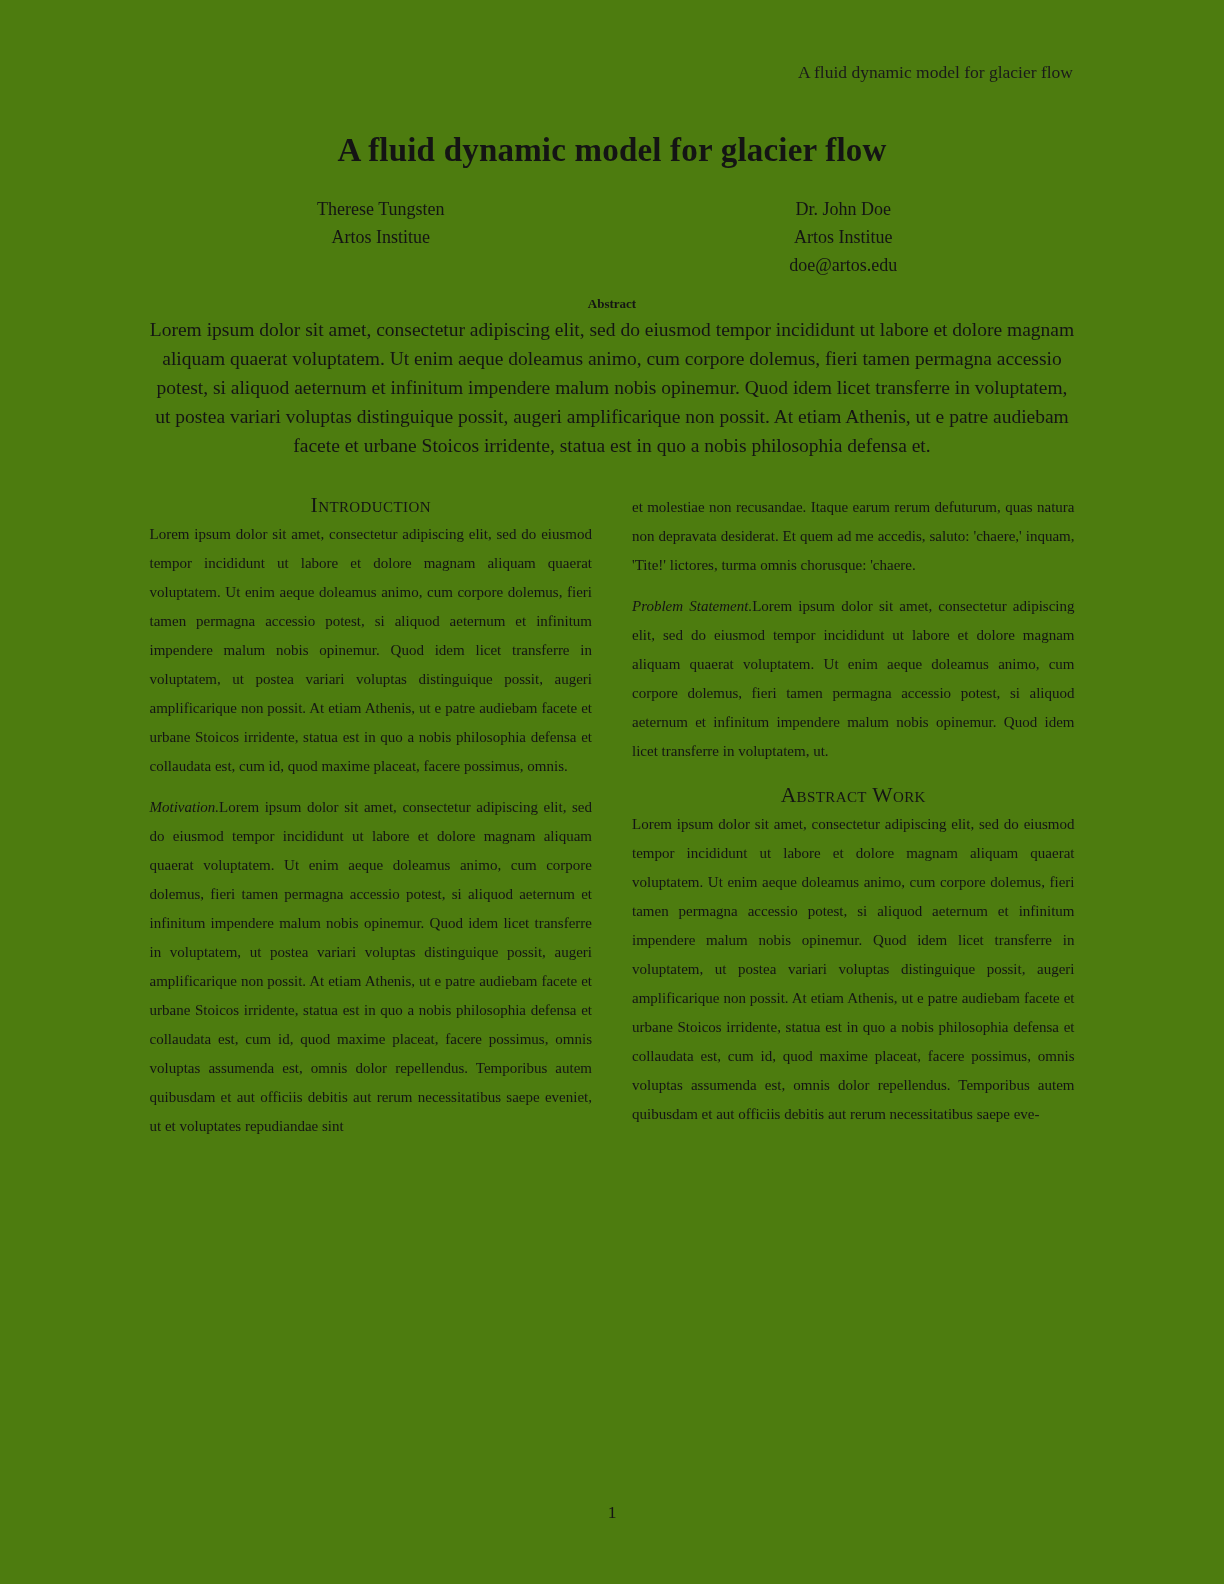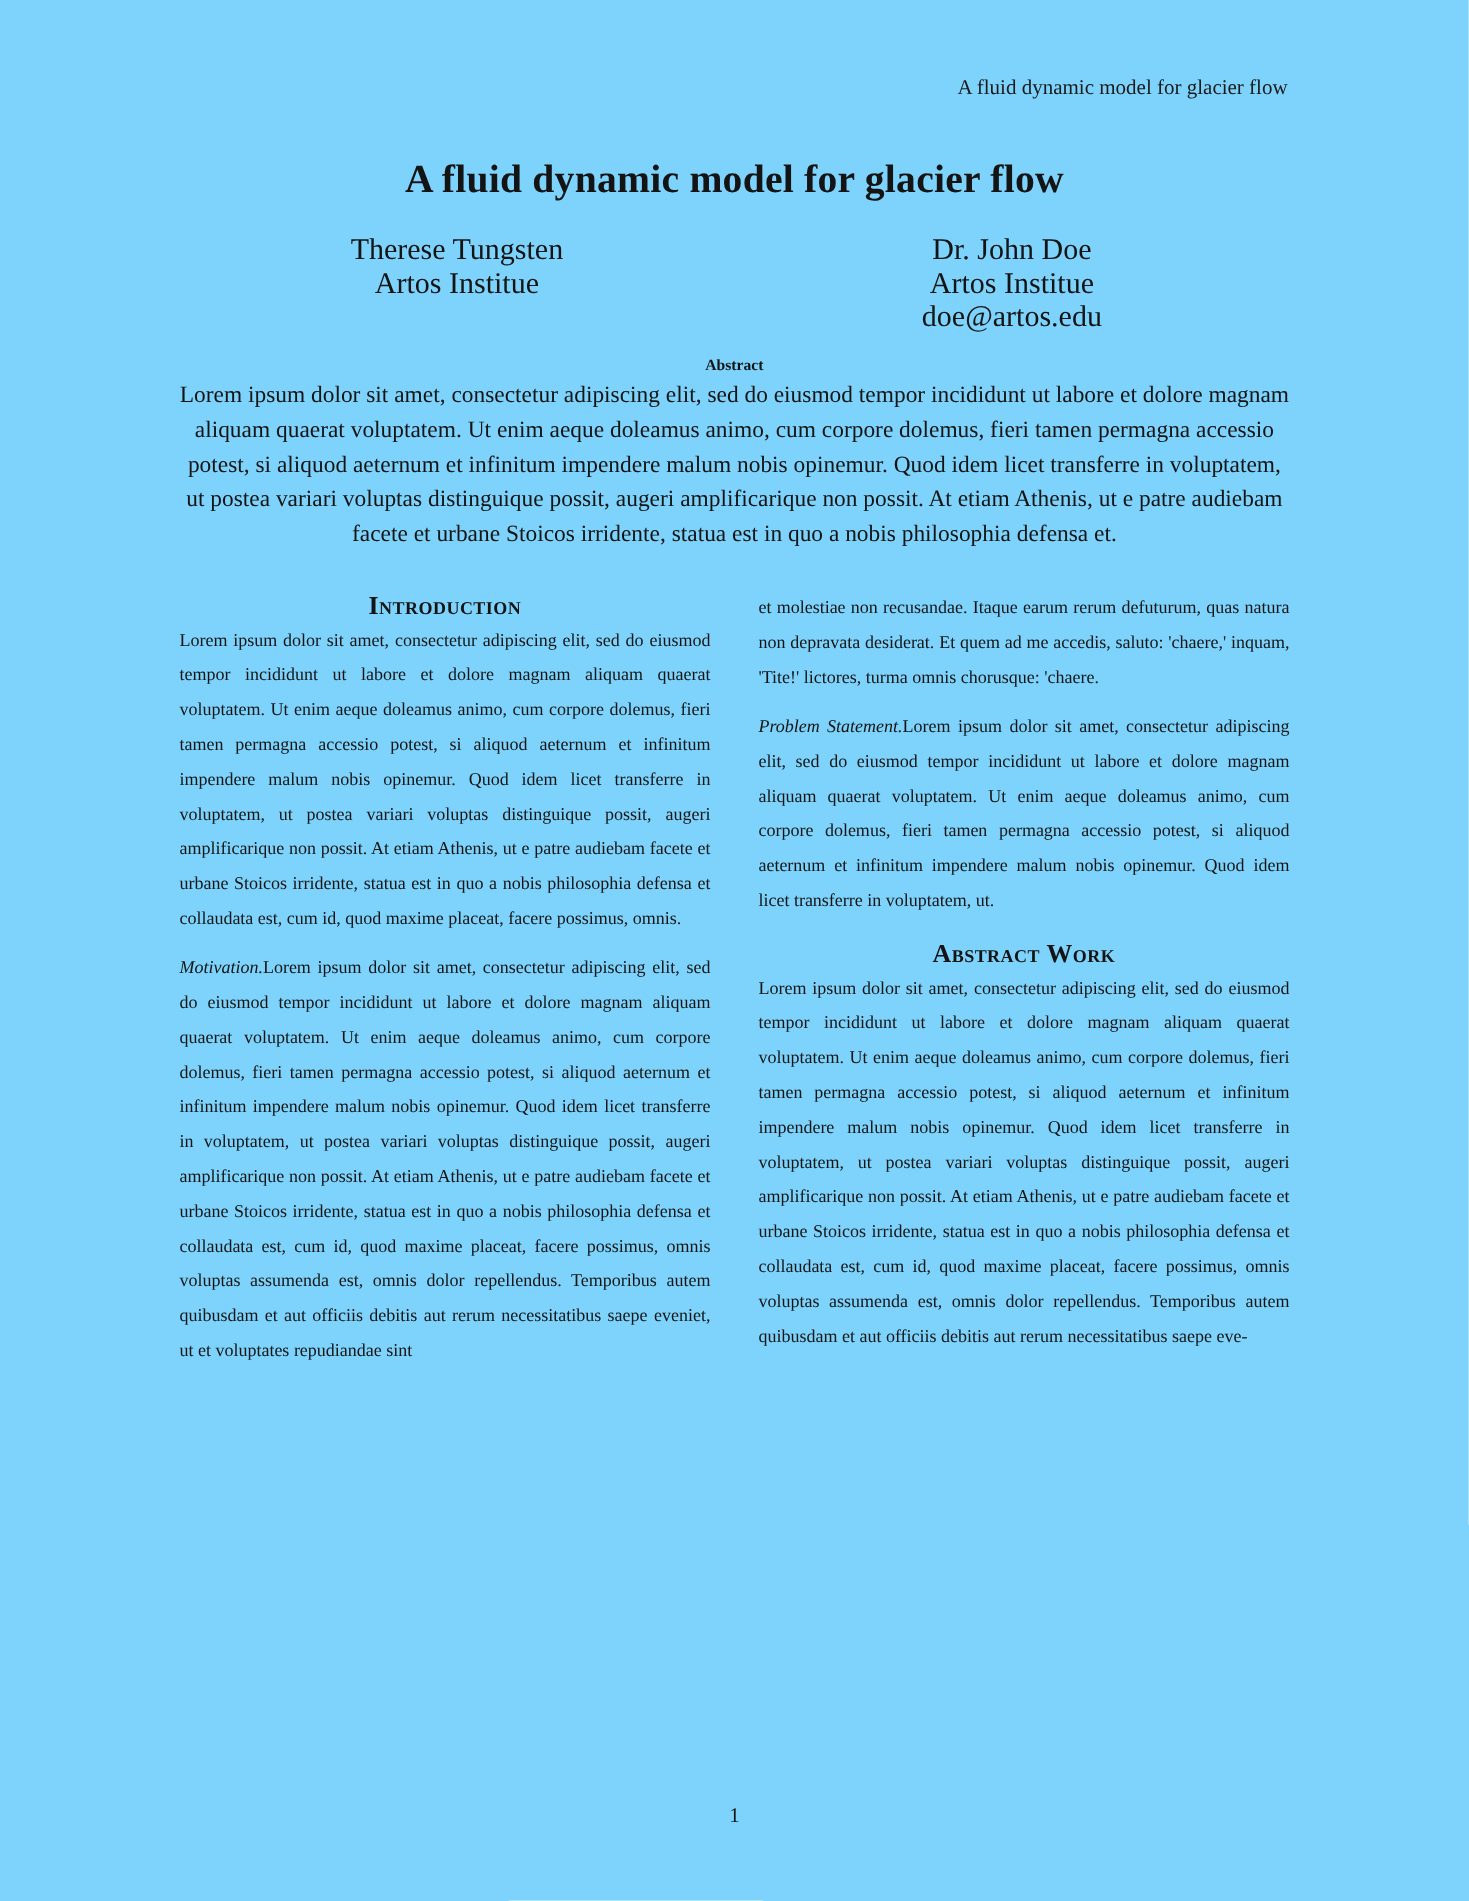--- a/index.html
+++ b/index.html
@@ -5,21 +5,21 @@
   html, body {
     margin: 0;
     padding: 0;
     background: #ffffff;
   }
   .page {
     position: relative;
     width: 1224px;
     height: 1584px;
     margin: 0 auto;
-    background: #7dd3fc;
+    background: #4d7c0f;
     color: #141414;
     font-family: "Liberation Serif", "DejaVu Serif", serif;
     overflow: hidden;
   }
   .running-head {
     position: absolute;
     top: 61px;
     right: 151px;
     font-size: 17.5px;
     line-height: 22px;
@@ -34,21 +34,21 @@
     letter-spacing: 0.2px;
   }
   .authors {
     display: flex;
     width: 925px;
     margin: 26px auto 0;
   }
   .author {
     flex: 1;
     text-align: center;
-    font-size: 25px;
+    font-size: 18px;
     line-height: 28px;
   }
   .abstract-heading {
     margin: 17px 0 3px;
     text-align: center;
     font-size: 13px;
     font-weight: 700;
   }
   .abstract-text {
     width: 925px;
@@ -64,21 +64,21 @@
     gap: 40px;
   }
   .col {
     flex: 1;
     min-width: 0;
   }
   .section-heading {
     margin: 0 0 2px;
     text-align: center;
     font-size: 21.5px;
-    font-weight: 700;
+    font-weight: 400;
     font-variant: small-caps;
     letter-spacing: 0.4px;
   }
   .section-heading.later {
     margin-top: 17px;
   }
   .body-para {
     margin: 0 0 12px;
     font-size: 15px;
     line-height: 29px;

